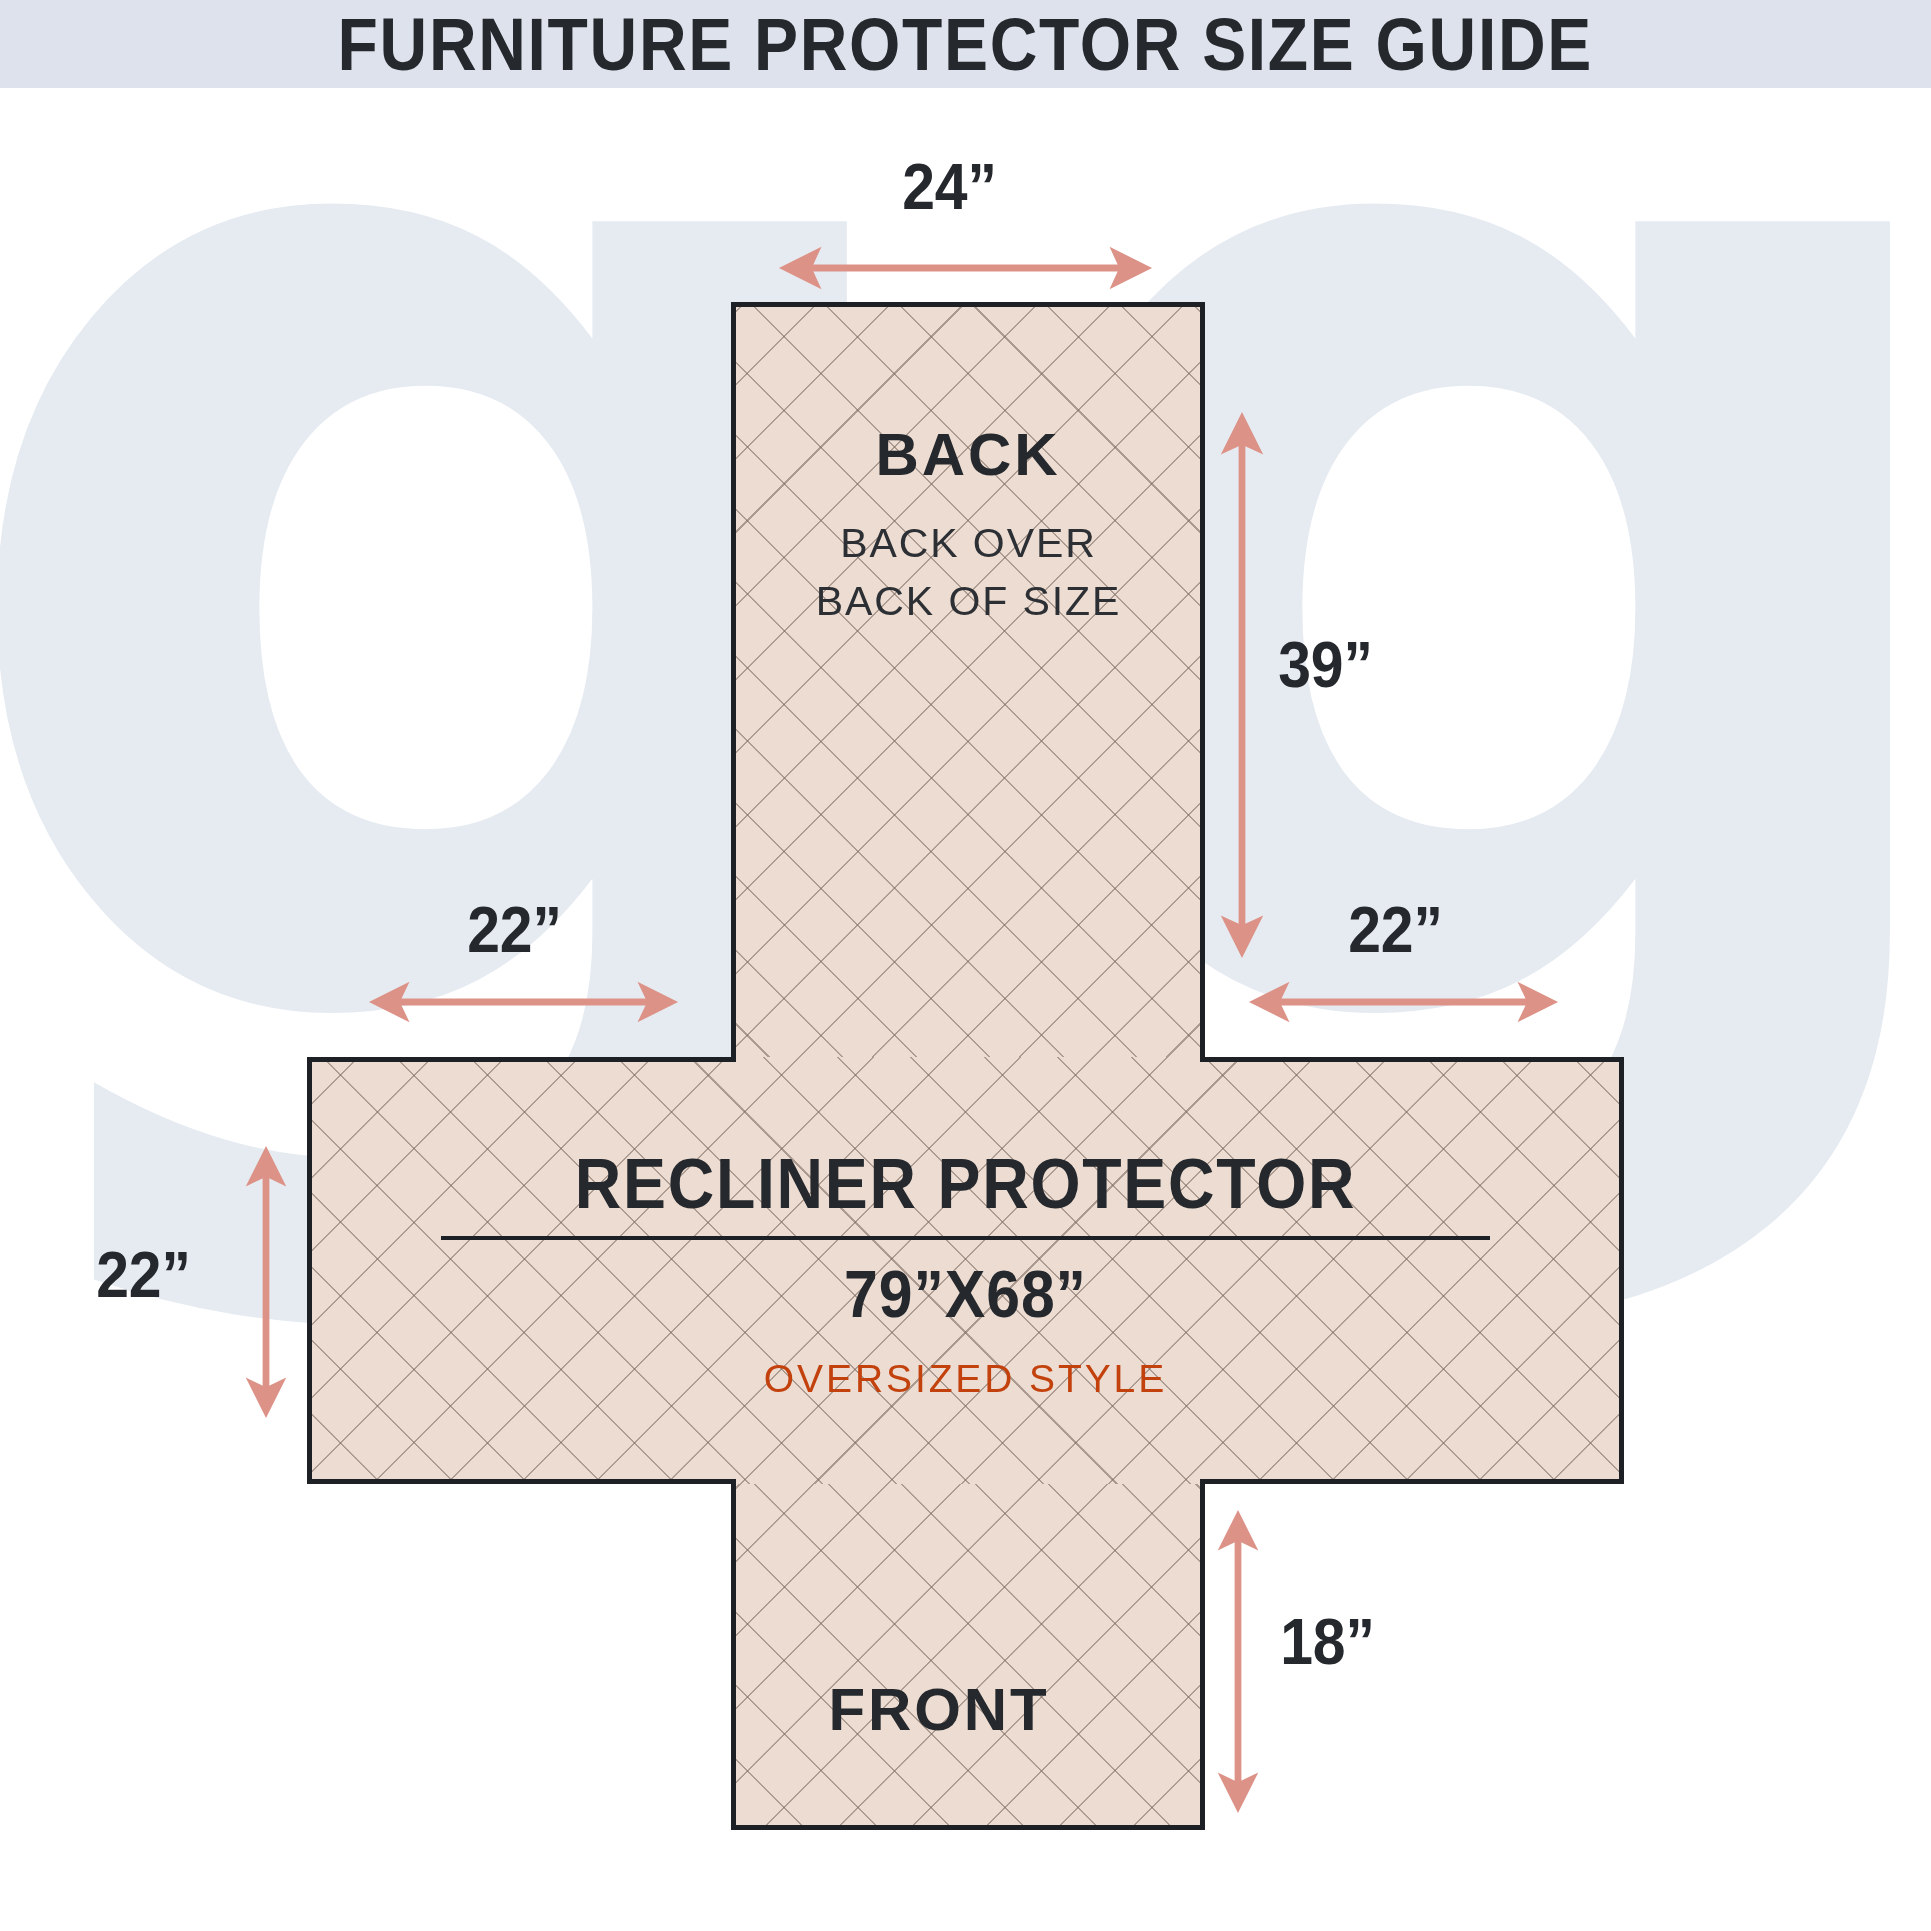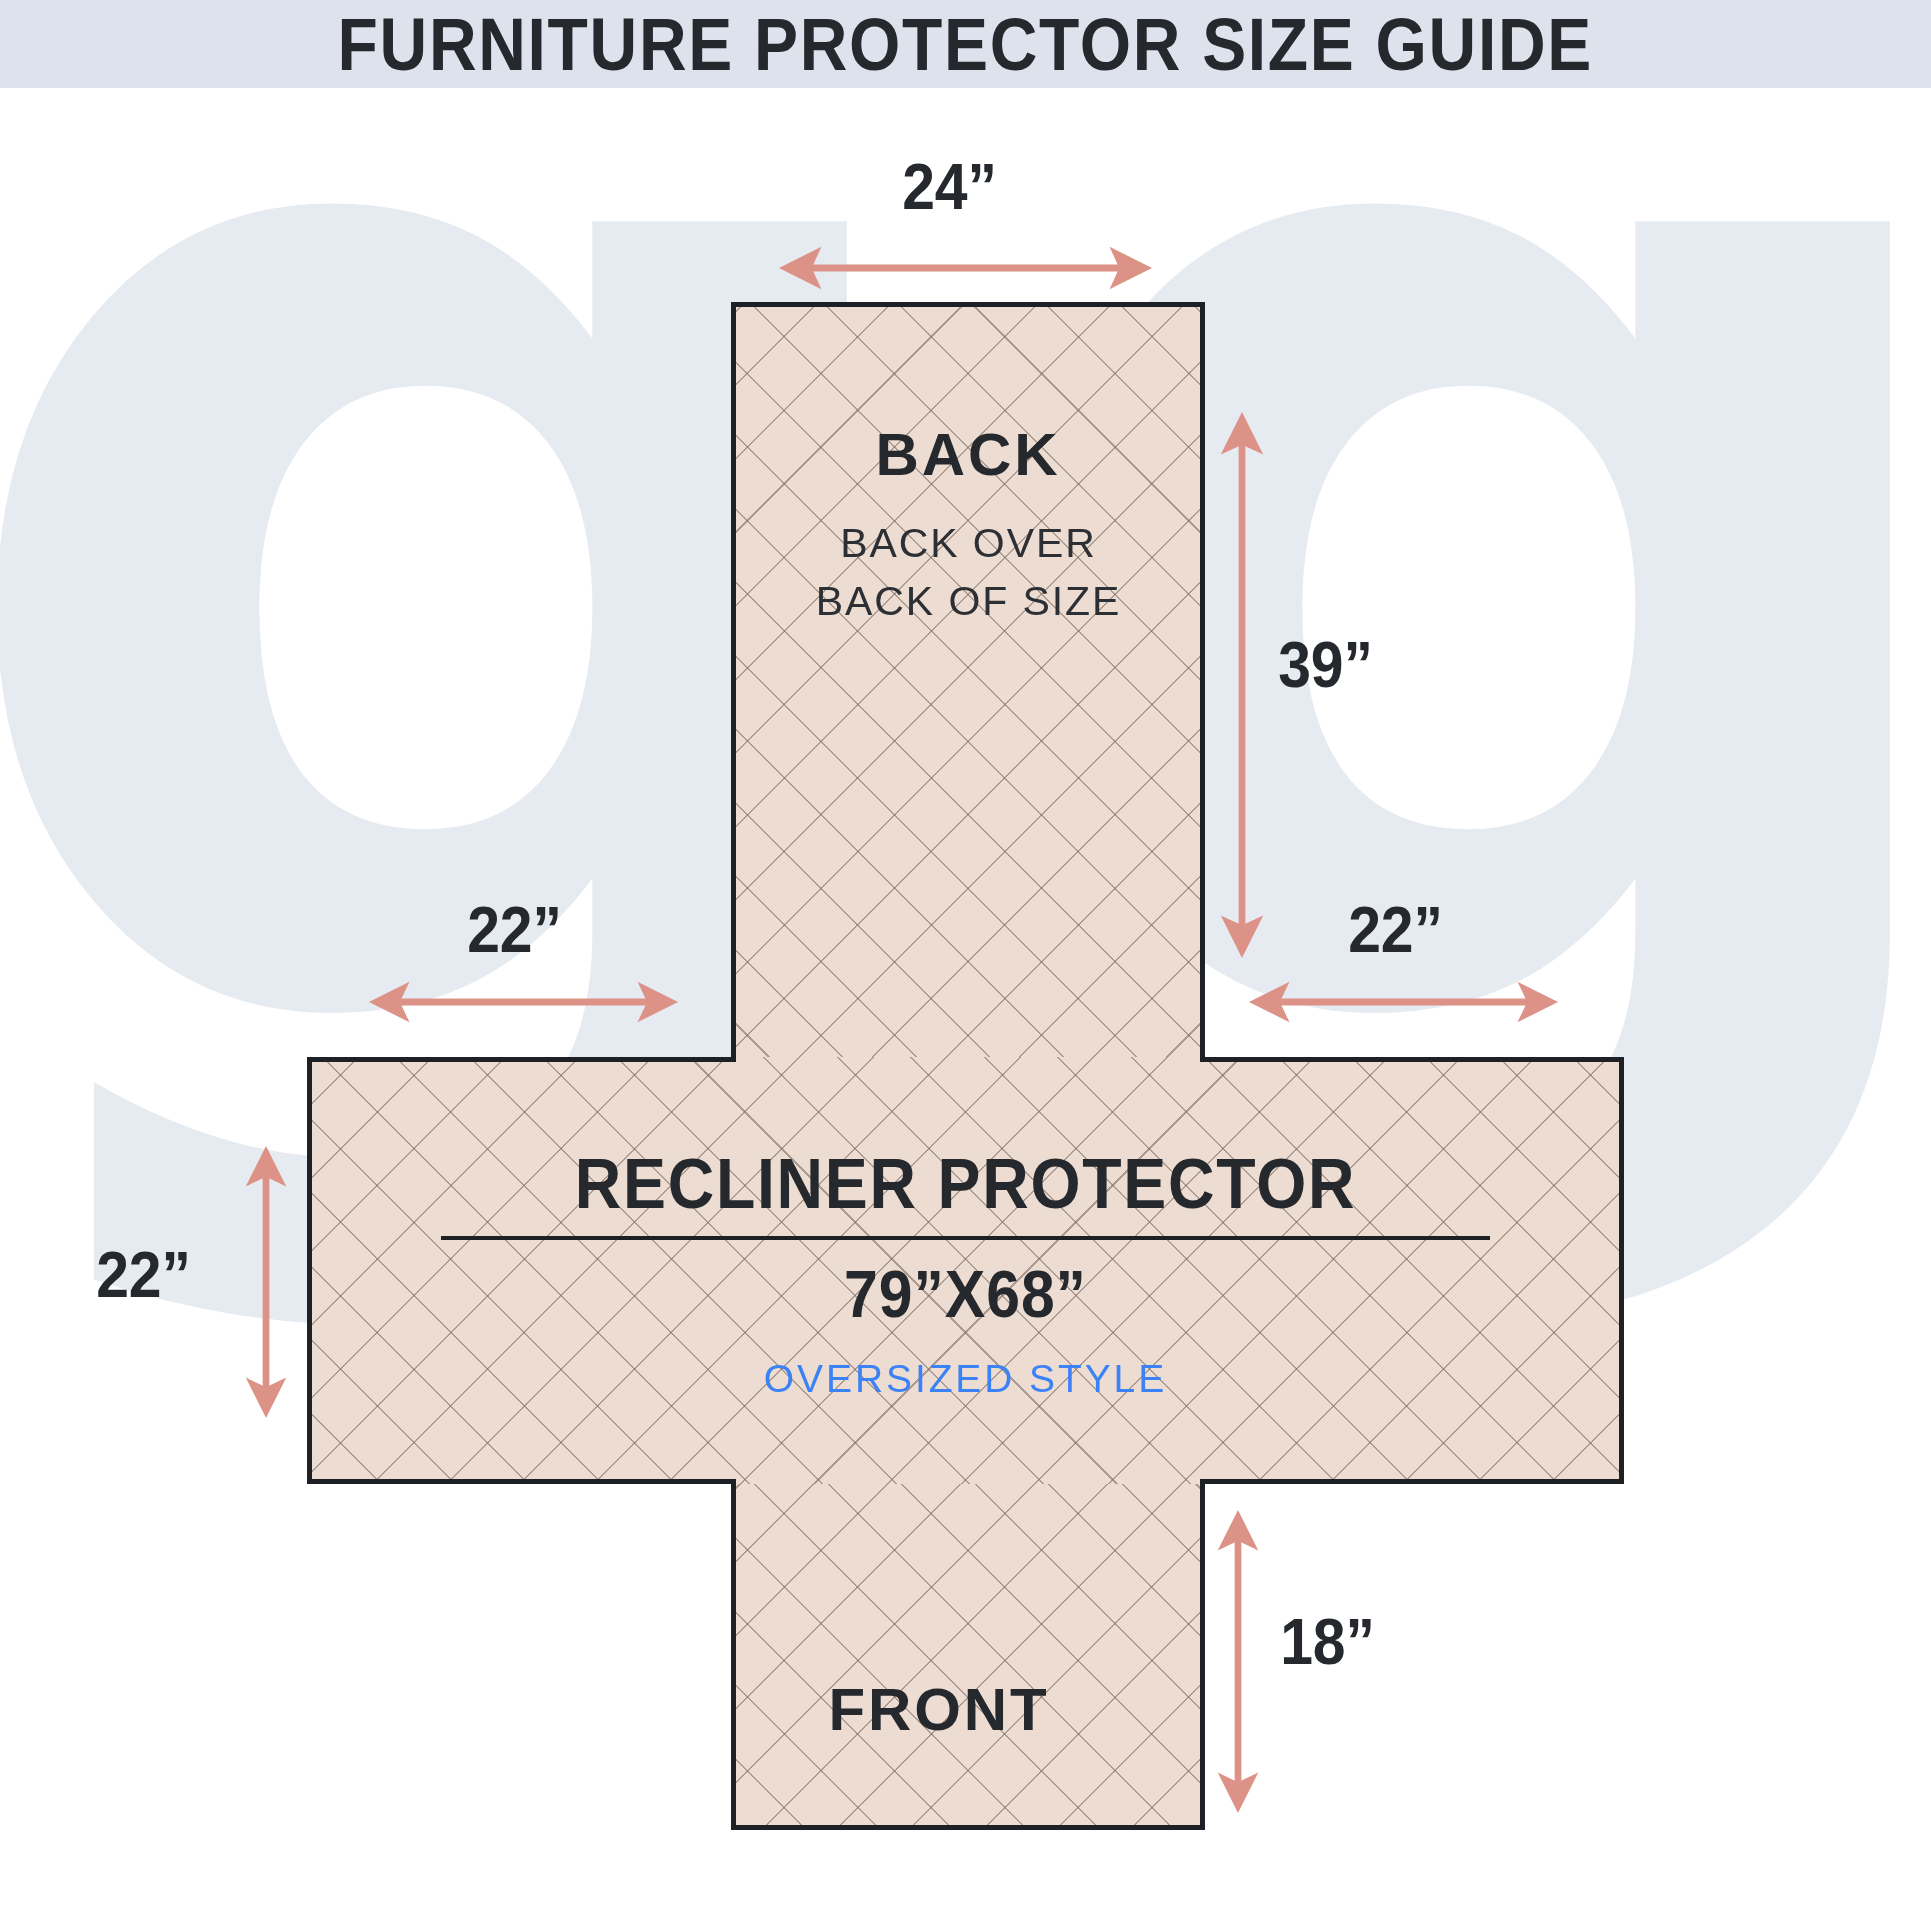--- a/index.html
+++ b/index.html
@@ -153,21 +153,21 @@
     color: #25282d;
     transform: scaleX(0.92);
     margin-top: 15.4px;
     white-space: nowrap;
   }
   .ctr-style {
     font-family: "Liberation Sans", sans-serif;
     font-weight: 300;
     font-size: 39px;
     letter-spacing: 2.9px;
-    color: #3b82f6;
+    color: #c2410c;
     margin-top: 25px;
     white-space: nowrap;
   }
 
   
   .dim-arrow { position: absolute; }
   .dim-arrow svg { display: block; overflow: visible; }
   .dim-label {
     position: absolute;
     color: #25282d;

